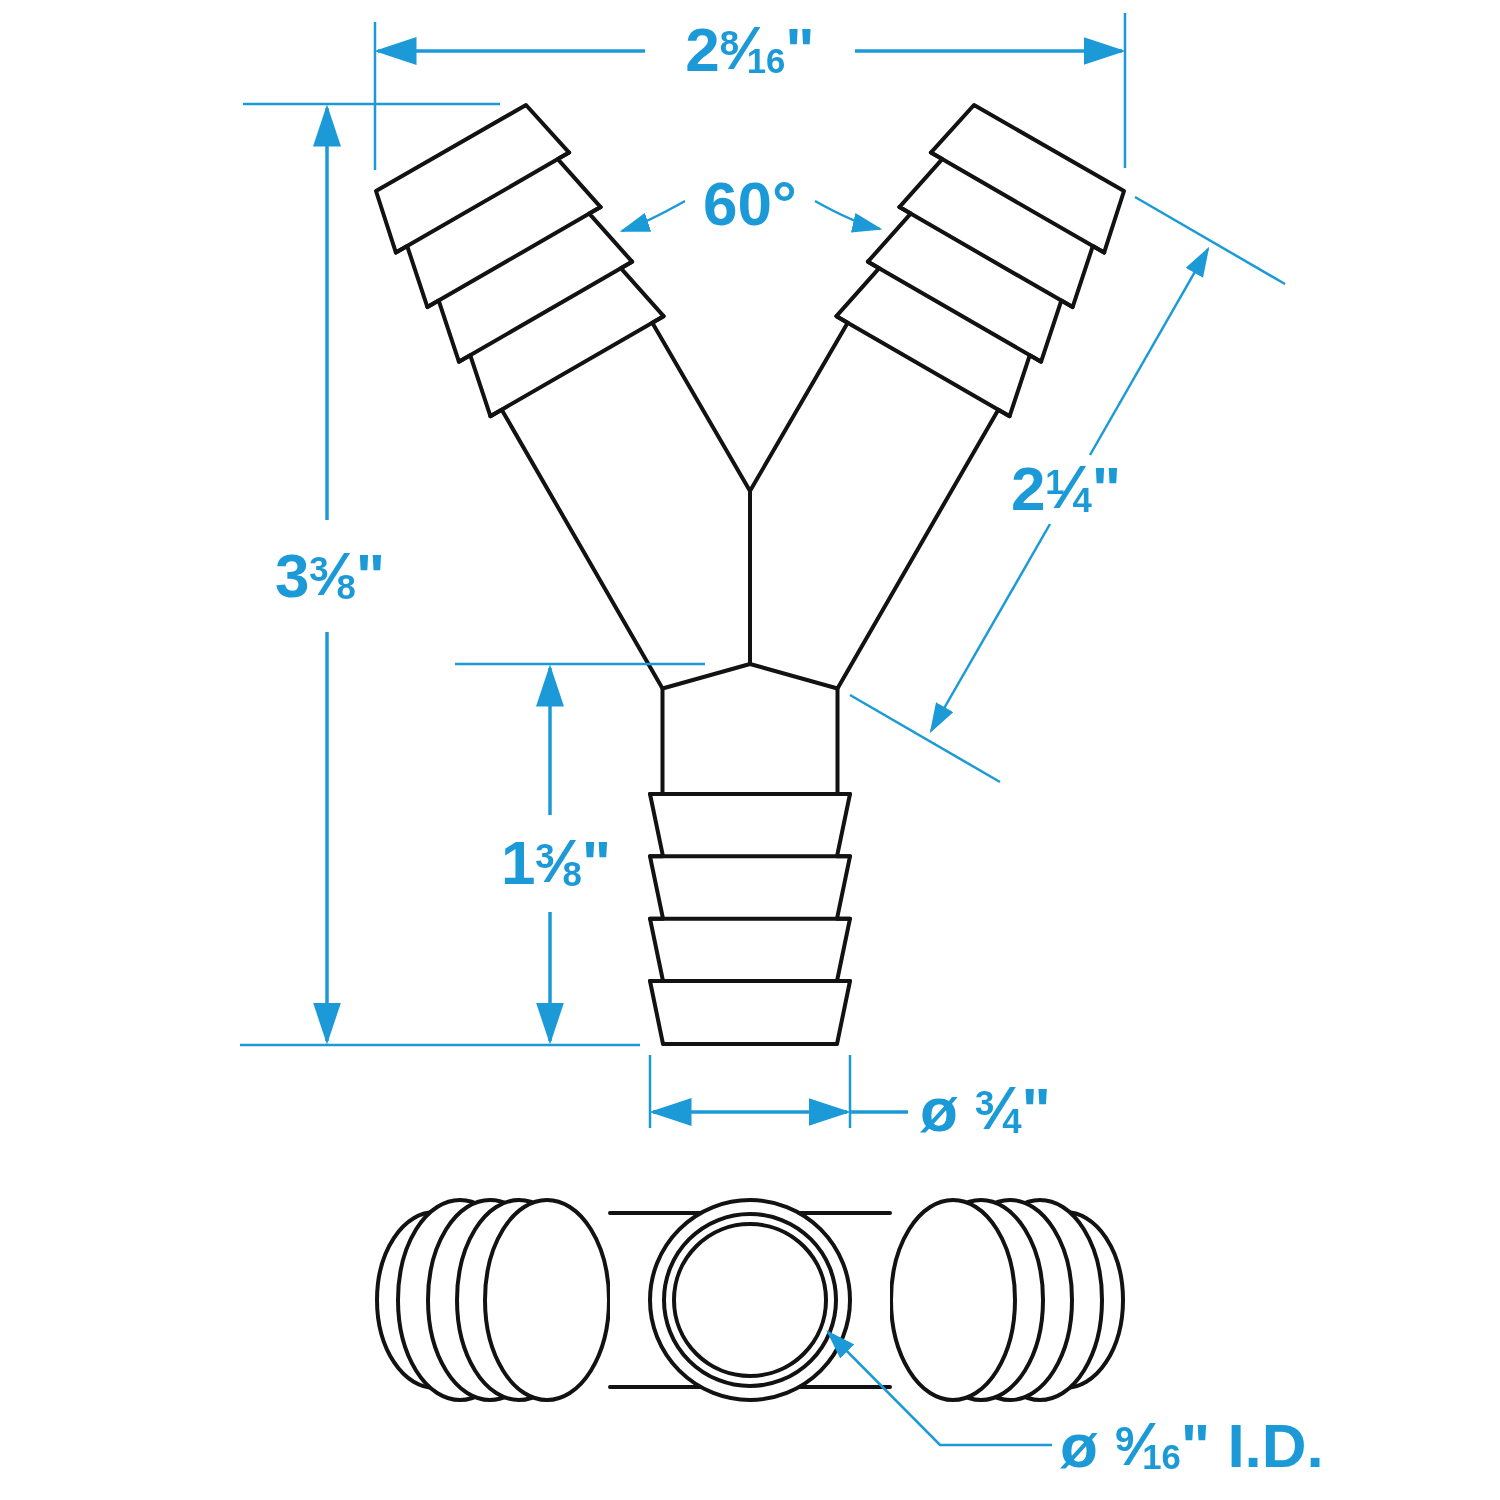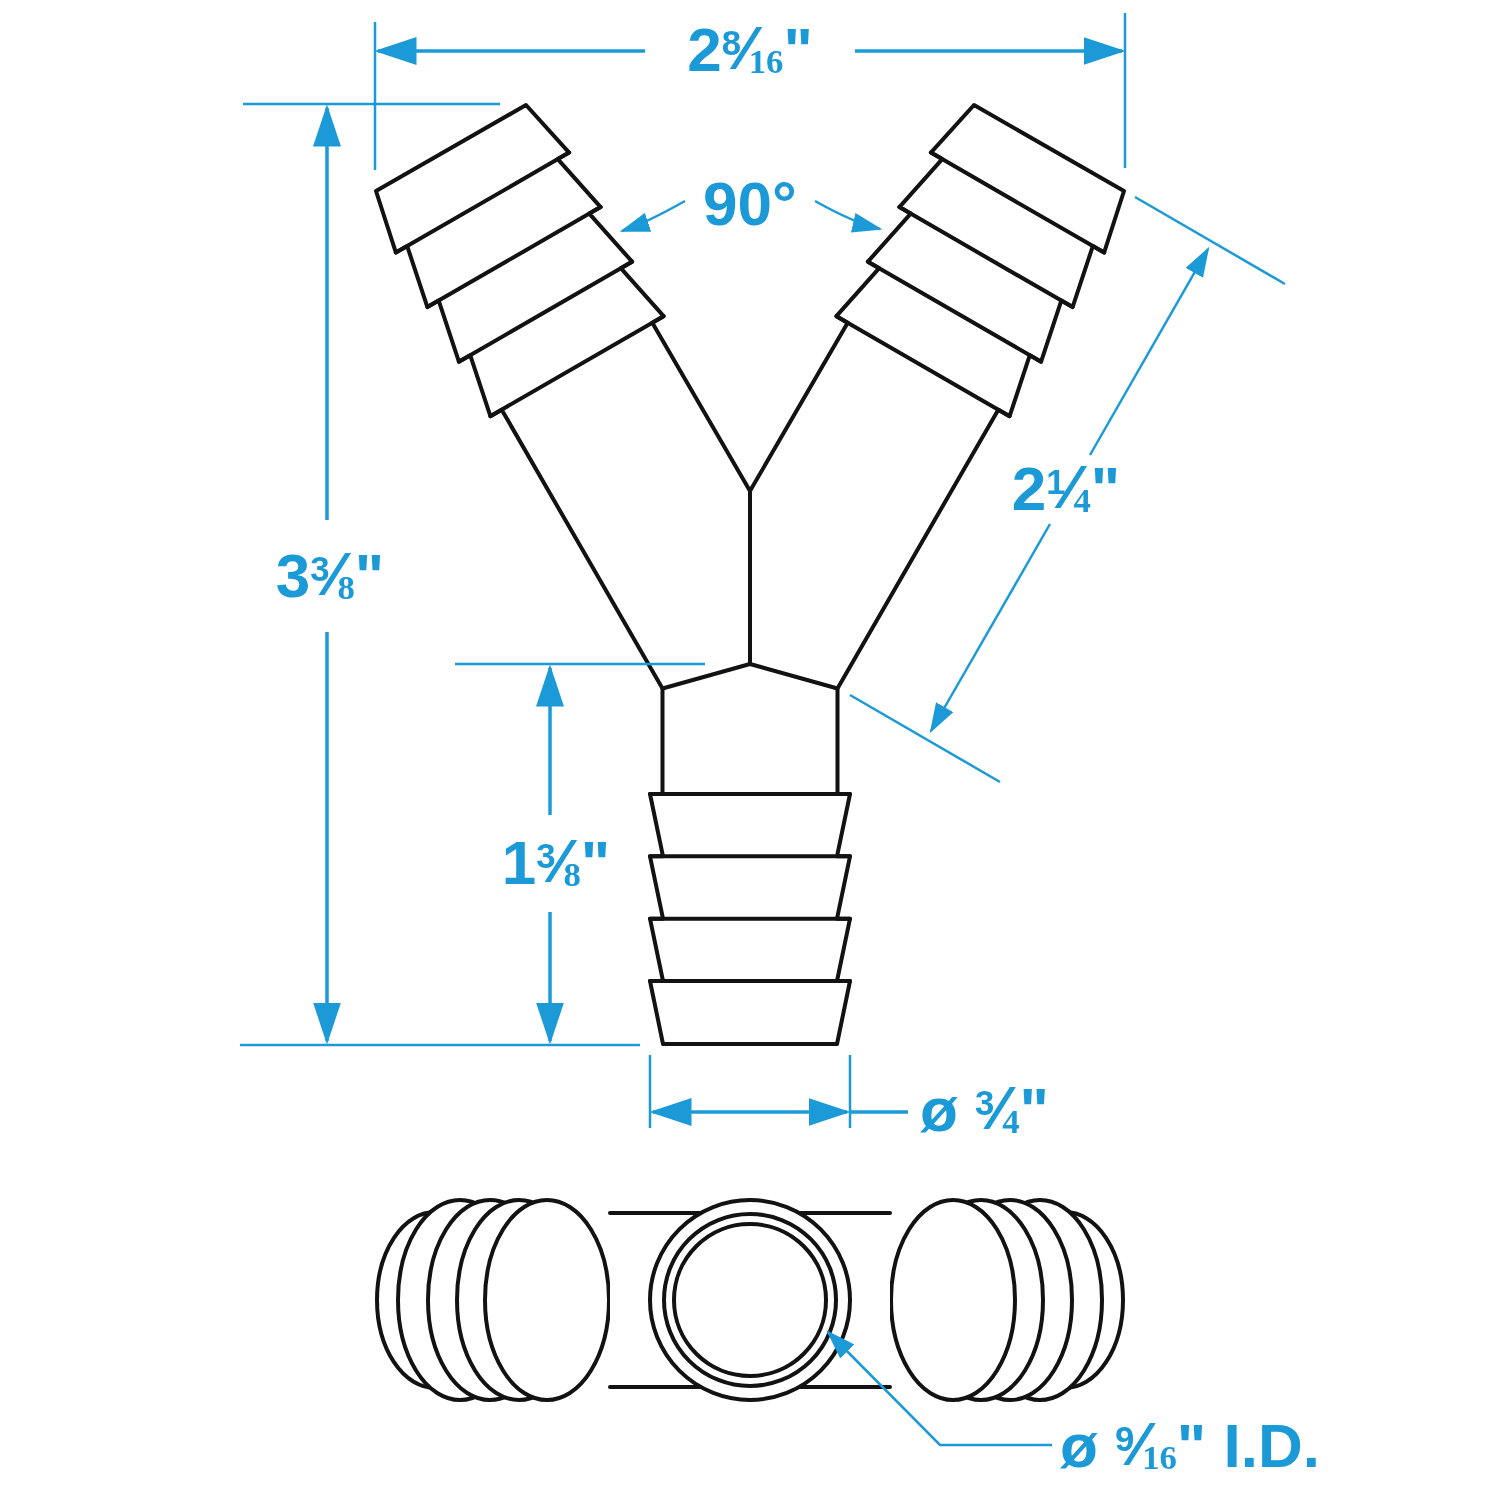--- a/index.html
+++ b/index.html
@@ -18,21 +18,21 @@
   .ext  { stroke:var(--accent,#1b9ad7); fill:none; stroke-width:2.5; }
   .arrfill { fill:var(--accent,#1b9ad7); }
   .dim-label {
     position:absolute; color:var(--accent,#1b9ad7); font-weight:bold;
     font-size:62px; line-height:1; white-space:nowrap; letter-spacing:0;
   }
   .center-anchor { transform:translate(-50%,-50%); }
   .left-anchor   { transform:translate(0,-50%); }
   .f-pre, .f-whole, .f-suf { font-size:1em; }
   .f-num  { font-size:0.56em; position:relative; top:-0.45em; }
-  .f-den  { font-size:0.56em; position:relative; top:0.06em;font-family:Liberation Serif, serif; }
+  .f-den  { font-size:0.56em; position:relative; top:0.06em; }
   .f-slash{ font-size:0.98em; position:relative; top:-0.03em; letter-spacing:-0.04em; }
 </style>
 </head>
 <body>
 
 <div class="stage">
 
   <svg viewBox="0 0 1500 1500">
     <defs>
       <marker id="arr" viewBox="0 0 12 8" refX="11" refY="4" markerWidth="12" markerHeight="8" orient="auto-start-reverse">
@@ -140,21 +140,21 @@
 
       <path class="dim-thin" d="M 1052,1445 L 940,1445 L 828,1332" marker-end="url(#arr)"></path>
     </g>
   </svg>
 
   <div class="dim-label center-anchor" style="left:750px; top:50px;">
     <span class="f-pre"></span><span class="f-whole">2</span><span class="f-num">8</span><span class="f-slash">⁄</span><span class="f-den">16</span><span class="f-suf">"</span>
   </div>
 
   <div class="dim-label center-anchor" style="left:750px; top:204px;">
-    <span class="f-whole">90°</span>
+    <span class="f-whole">60°</span>
   </div>
 
   <div class="dim-label center-anchor" style="left:1066px; top:489px;">
     <span class="f-pre"></span><span class="f-whole">2</span><span class="f-num">1</span><span class="f-slash">⁄</span><span class="f-den">4</span><span class="f-suf">"</span>
   </div>
 
   <div class="dim-label center-anchor" style="left:330px; top:576px;">
     <span class="f-pre"></span><span class="f-whole">3</span><span class="f-num">3</span><span class="f-slash">⁄</span><span class="f-den">8</span><span class="f-suf">"</span>
   </div>
 

